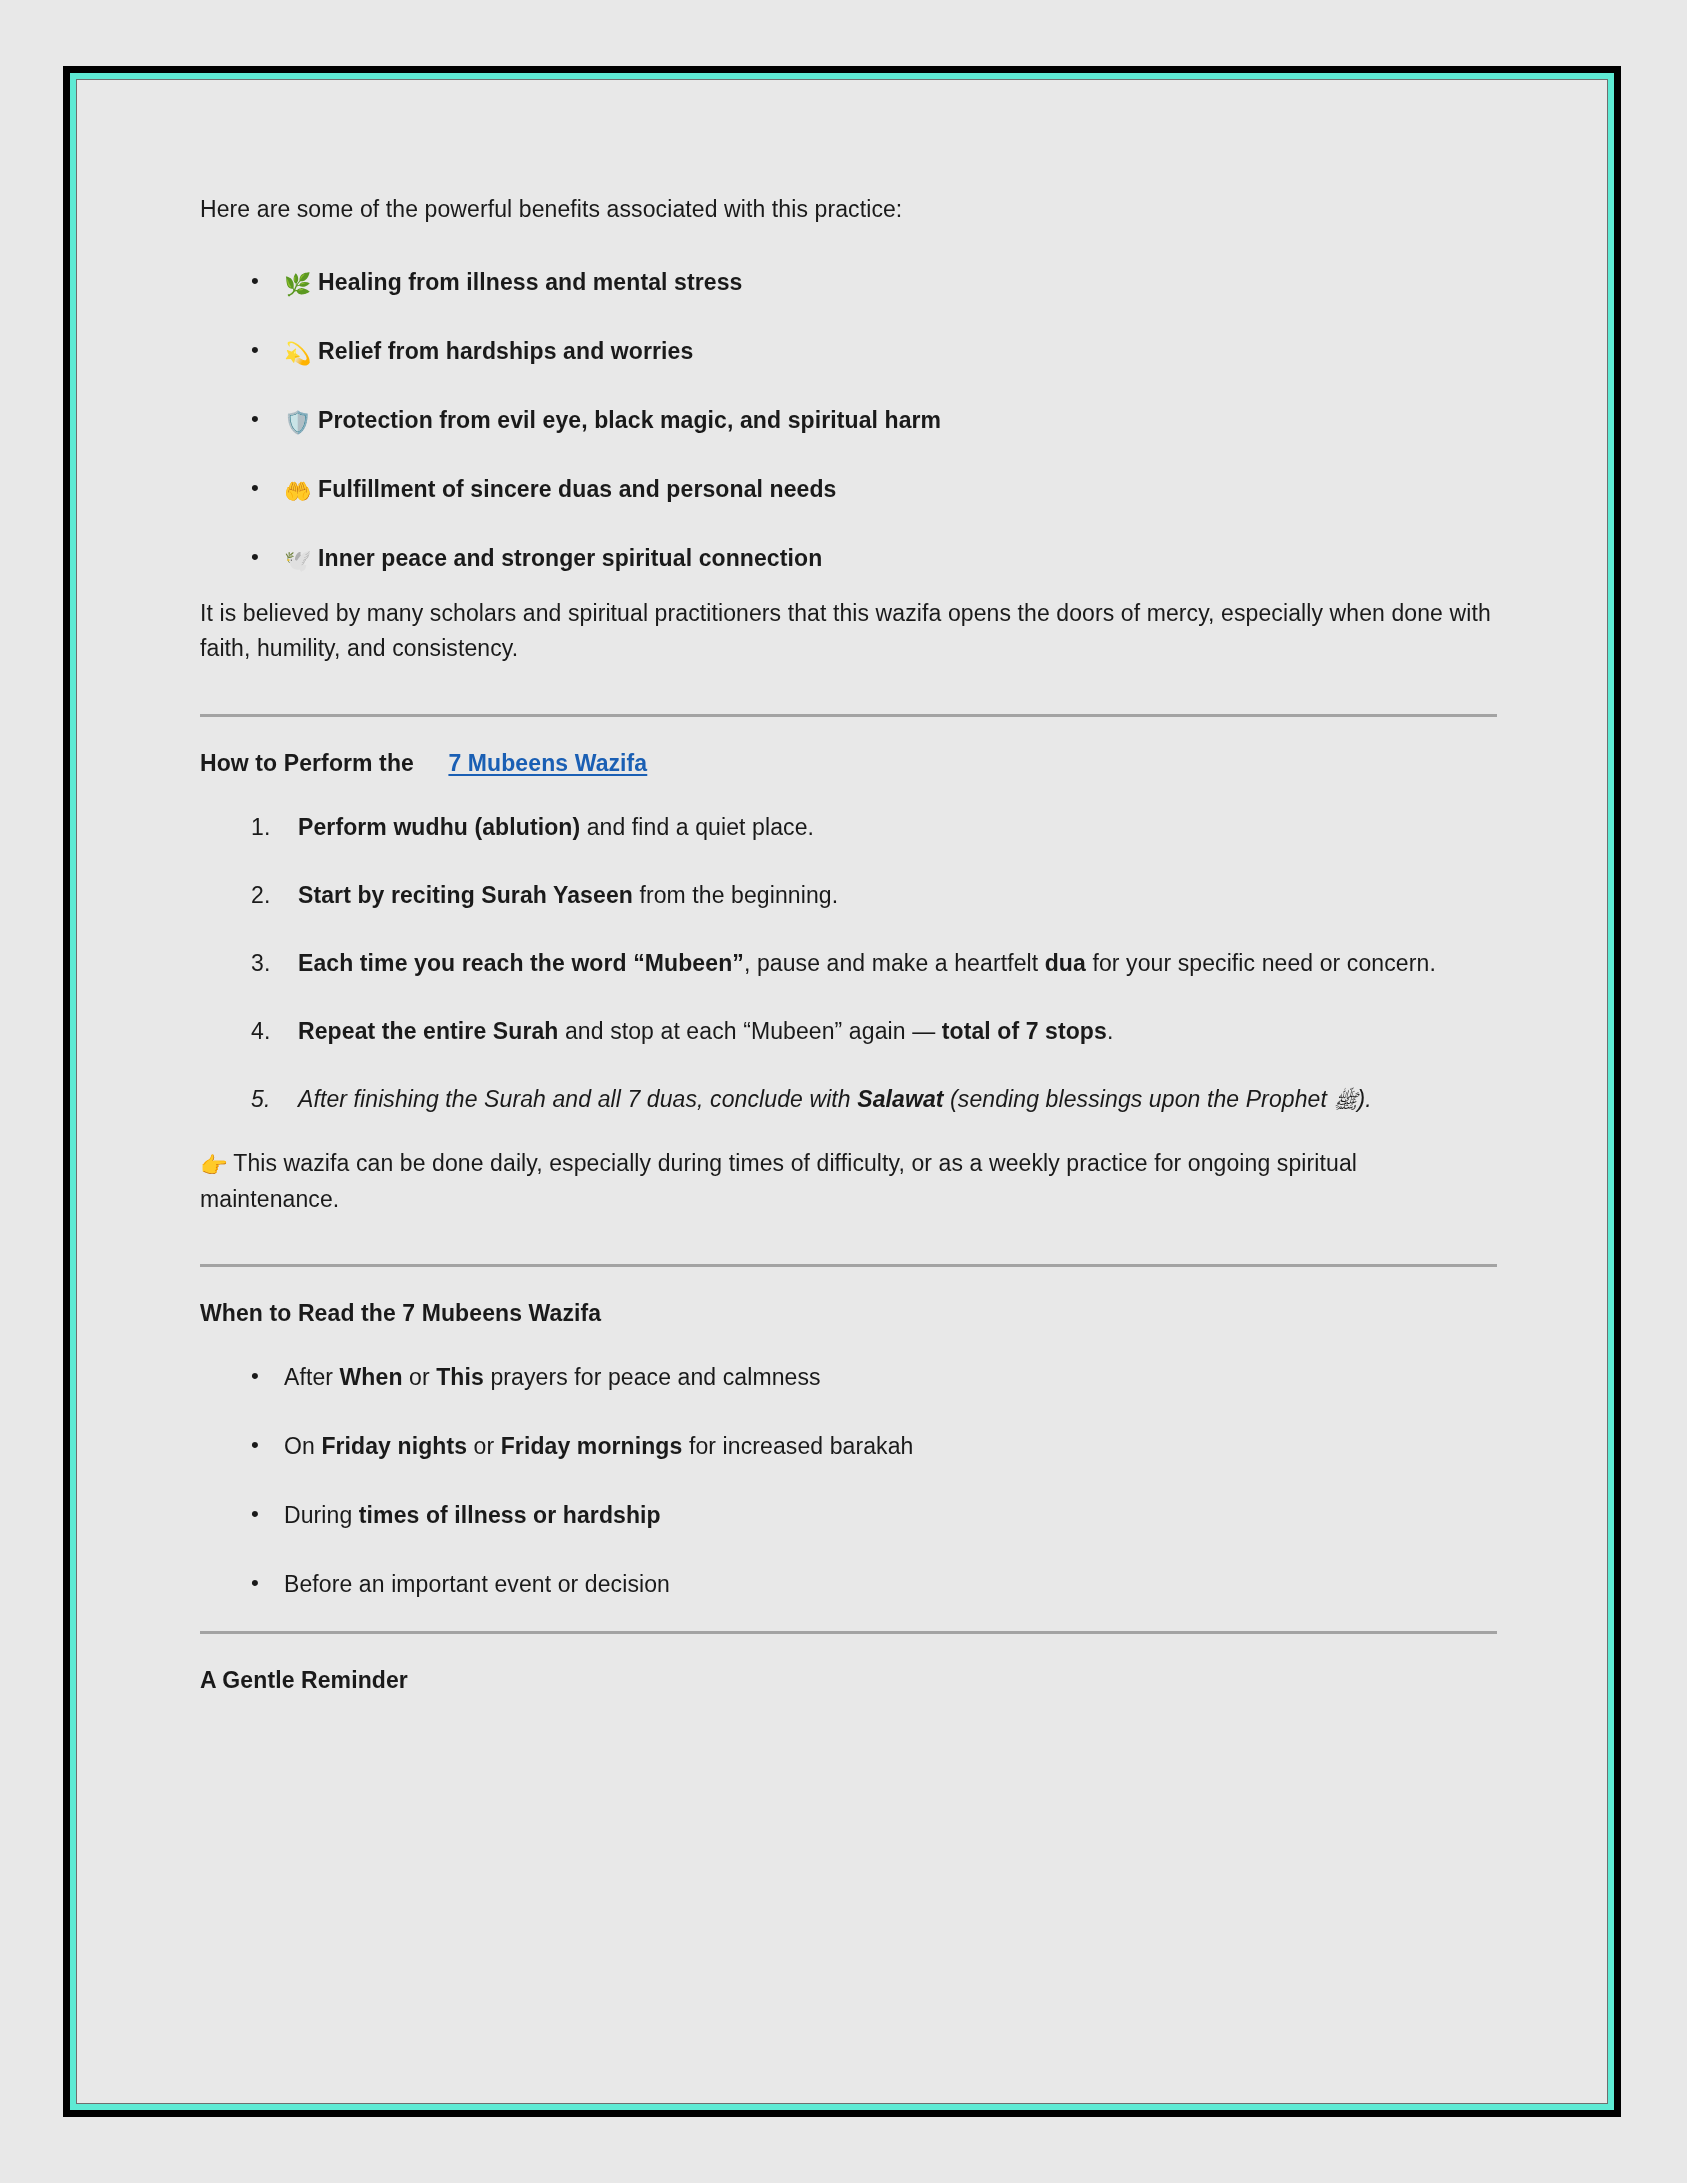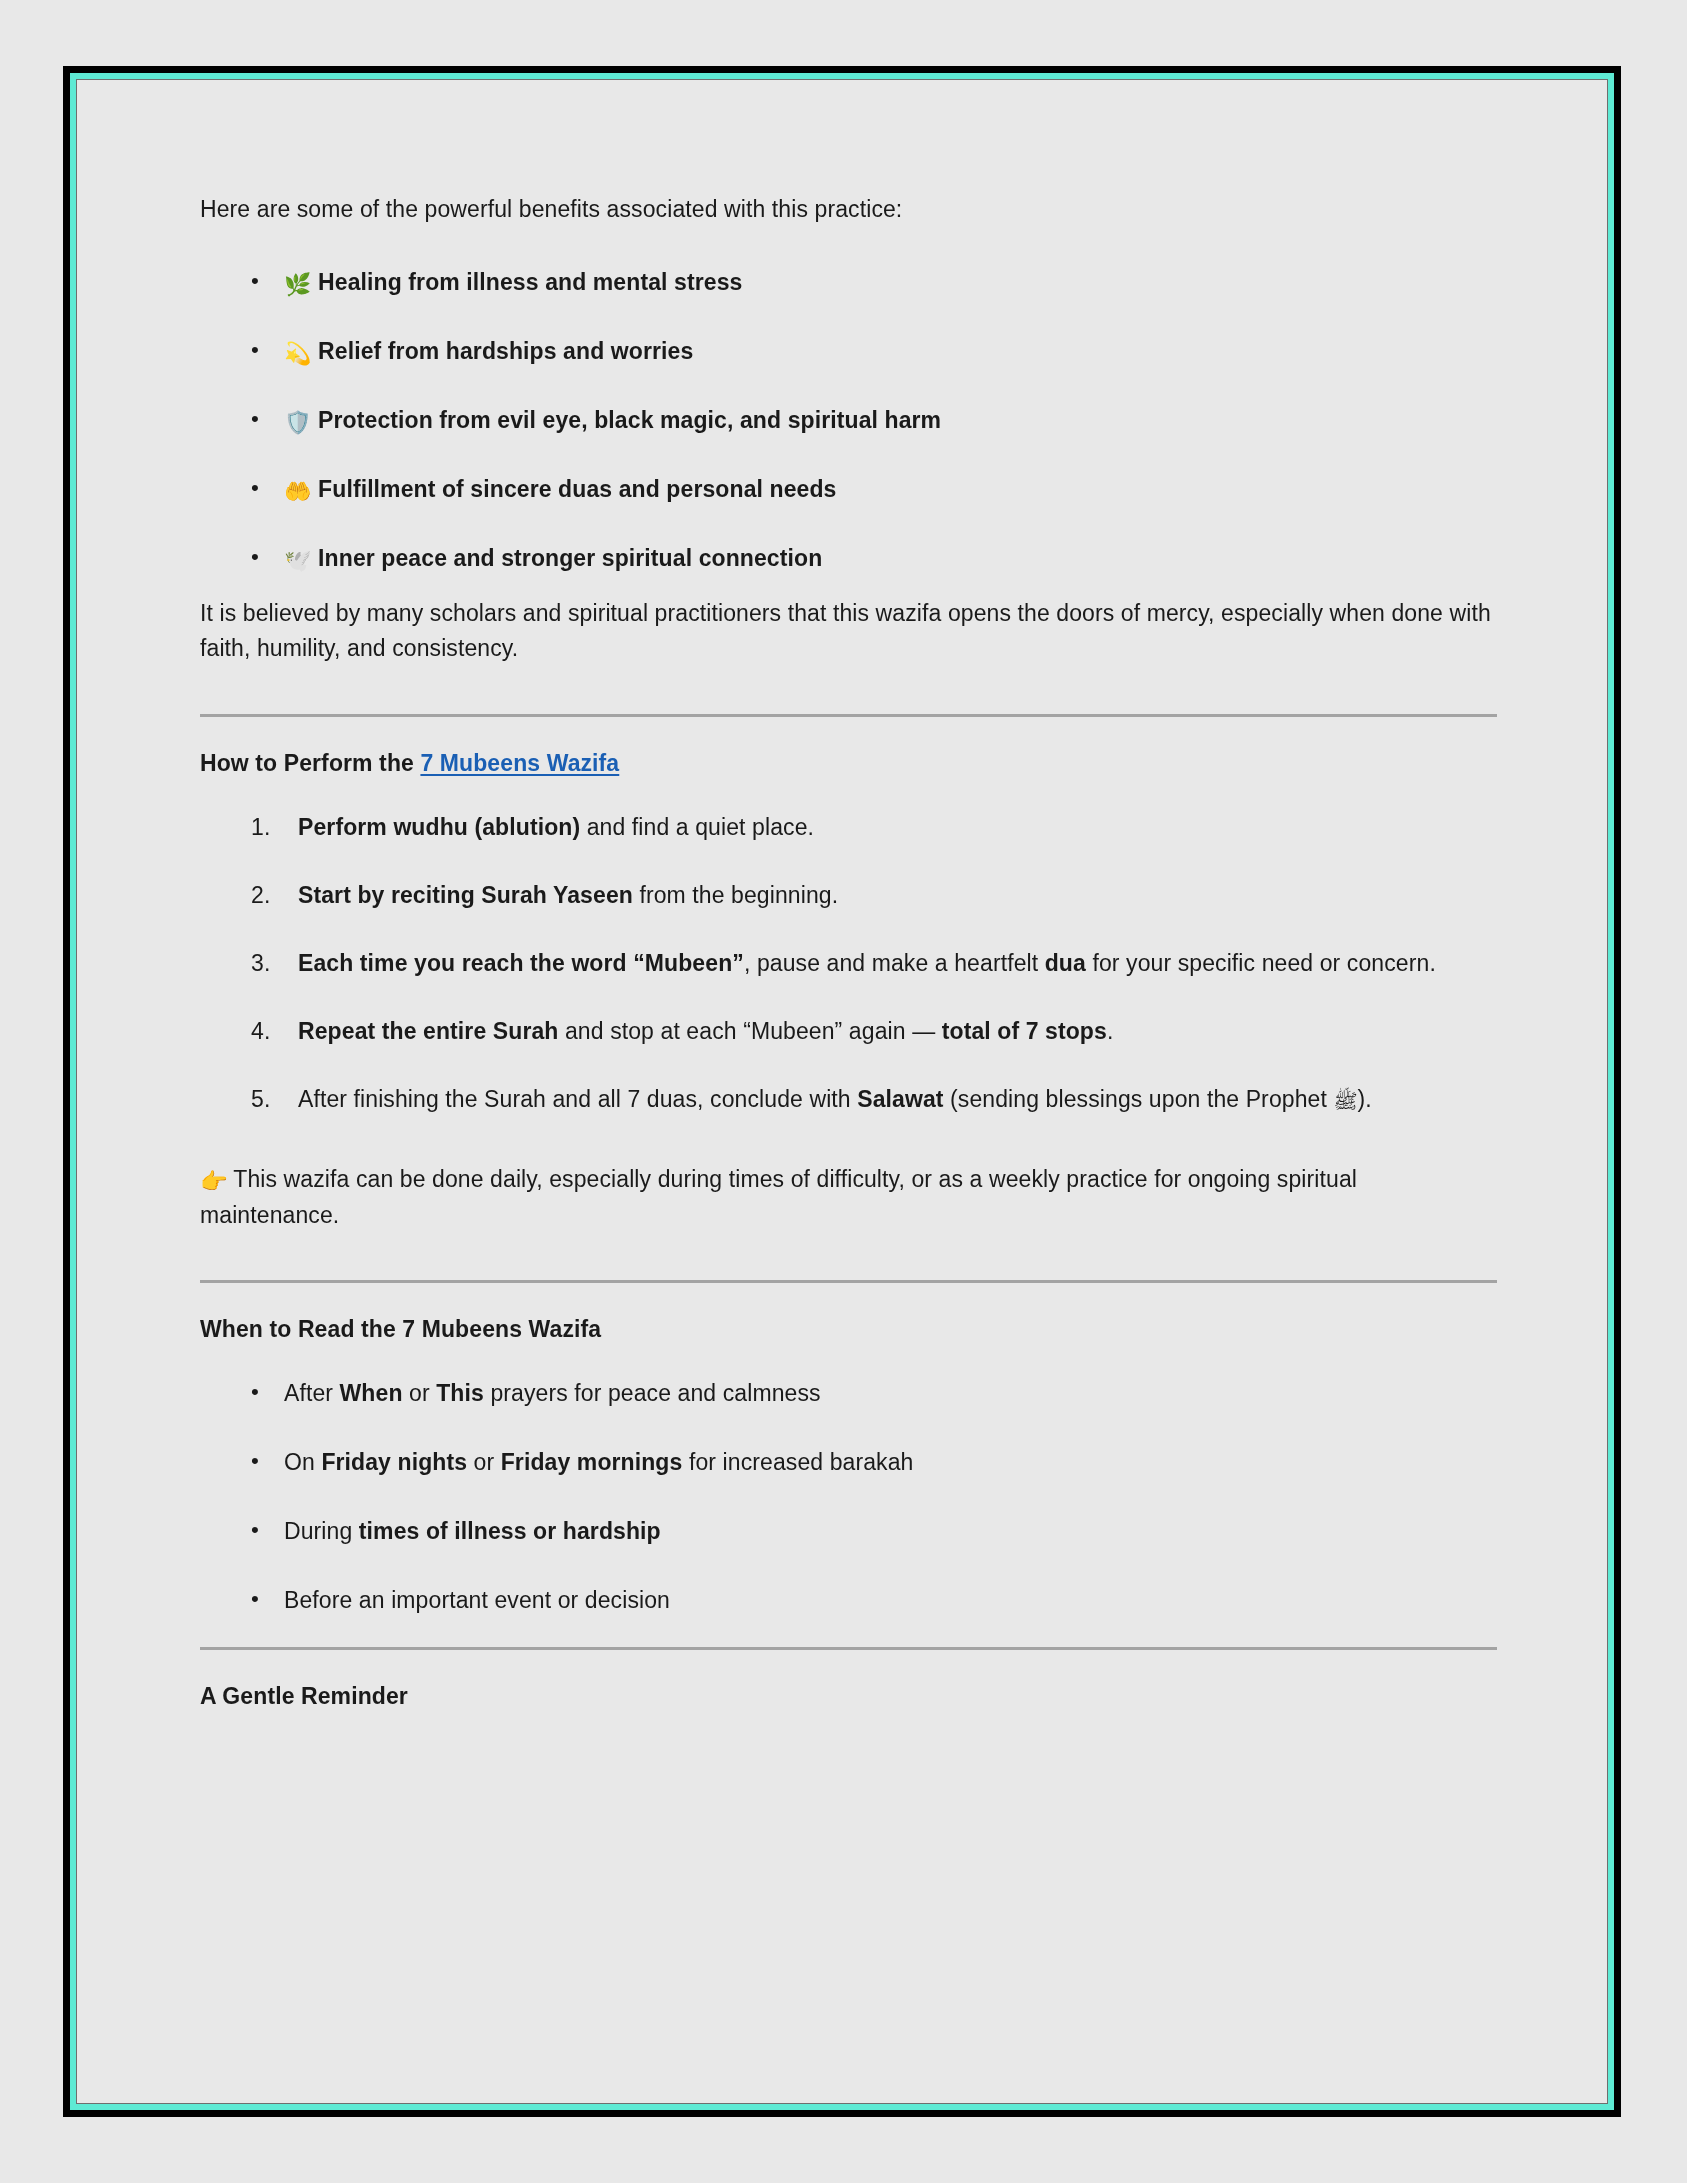--- a/index.html
+++ b/index.html
@@ -88,21 +88,21 @@
     padding: 0 0 0 51px;
     list-style: none;
     counter-reset: step;
   }
   ol.number-list > li {
     position: relative;
     margin: 0 0 33px 0;
     padding-left: 47px;
     counter-increment: step;
   }
-  ol.number-list > li:last-child { margin-bottom: 16px; }
+  ol.number-list > li:last-child { margin-bottom: 0; font-style: italic; }
   ol.number-list > li::before {
     content: counter(step) ".";
     position: absolute;
     left: 0;
     top: 0;
     font-size: 23px;
     color: #1a1a1a;
   }
 
   .emoji {
@@ -129,20 +129,21 @@
   
   .heading {
     font-weight: 700;
     margin: 0 0 20px 0;
   }
   .link {
     color: #1a5fb4;
     text-decoration: underline;
     text-underline-offset: 3.3px;
     font-weight: 700;
+    margin-left: 28px;
   }
 
   
   hr.divider {
     border: none;
     border-top: 3.3px solid #a3a3a3;
     margin: 0;
     width: 1297px;
     height: 0;
   }

